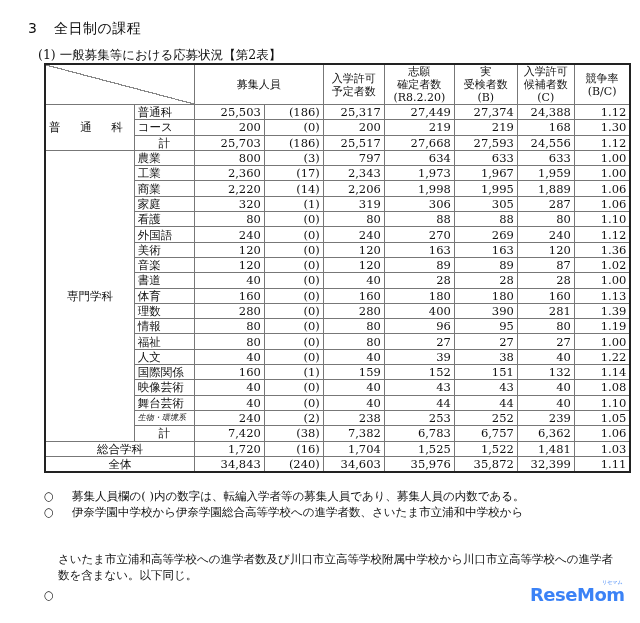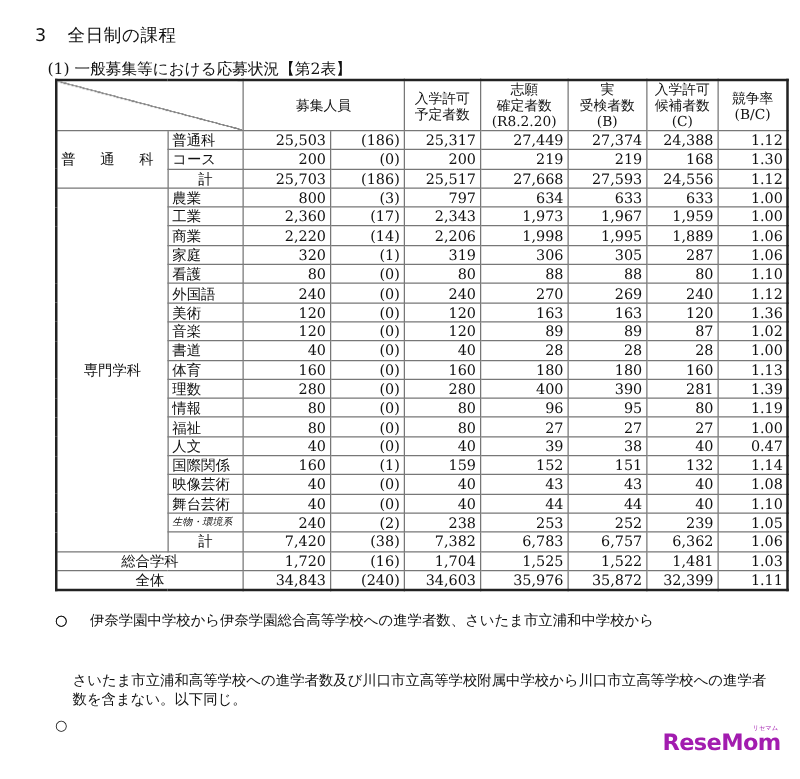--- a/index.html
+++ b/index.html
@@ -23,21 +23,21 @@
   td.sub { text-align:left; }
   td.sub.tot { text-align:center; }
   td.small { font-size:8px;font-style:italic; }
   .spaced { letter-spacing:8px; }
   .notes { position:absolute; left:44px; top:489px; font-size:11.5px; line-height:15.5px; width:570px; }
   .note { position:relative; padding-left:28px; margin-bottom:0; }
   .note .bullet { position:absolute; left:0; top:0; }
   .note.gap { margin-top:5px; }
   .note .cont { display:block; margin-left:-14px;margin-top:32px; }
   .logo { position:absolute; left:530px; top:584px; font-family:"DejaVu Sans","Liberation Sans",sans-serif;
-          font-weight:bold; font-size:18px; color:#a21caf; letter-spacing:-0.5px; }
+          font-weight:bold; font-size:18px; color:#3b82f6; letter-spacing:-0.5px; }
   .logo .kana { position:absolute; right:2px; top:-5px; font-size:5px; font-weight:normal; letter-spacing:0; }
 </style>
 </head>
 <body>
 
 <div class="sec-title">
   <span class="num">3</span><span>全日制の課程</span>
 </div>
 <div class="sub-title">(1) 一般募集等における応募状況【第2表】</div>
 
@@ -228,21 +228,21 @@
         <td class="num">1.00</td>
       </tr>
       <tr>
         <td class="sub">人文</td>
         <td class="num">40</td>
         <td class="paren">(0)</td>
         <td class="num">40</td>
         <td class="num">39</td>
         <td class="num">38</td>
         <td class="num">40</td>
-        <td class="num">0.47</td>
+        <td class="num">1.22</td>
       </tr>
       <tr>
         <td class="sub">国際関係</td>
         <td class="num">160</td>
         <td class="paren">(1)</td>
         <td class="num">159</td>
         <td class="num">152</td>
         <td class="num">151</td>
         <td class="num">132</td>
         <td class="num">1.14</td>
@@ -306,20 +306,21 @@
         <td class="num">35,872</td>
         <td class="num">32,399</td>
         <td class="num">1.11</td>
       </tr>
     </tbody>
 </table>
 
 <div class="notes">
   <div class="note">
     <span class="bullet">○</span>
+    <span>募集人員欄の( )内の数字は、転編入学者等の募集人員であり、募集人員の内数である。</span>
   </div>
   <div class="note">
     <span class="bullet">○</span>
     <span>伊奈学園中学校から伊奈学園総合高等学校への進学者数、さいたま市立浦和中学校から</span>
     <span class="cont">さいたま市立浦和高等学校への進学者数及び川口市立高等学校附属中学校から川口市立高等学校への進学者数を含まない。以下同じ。</span>
   </div>
   <div class="note gap">
     <span class="bullet">○</span>
   </div>
 </div>

